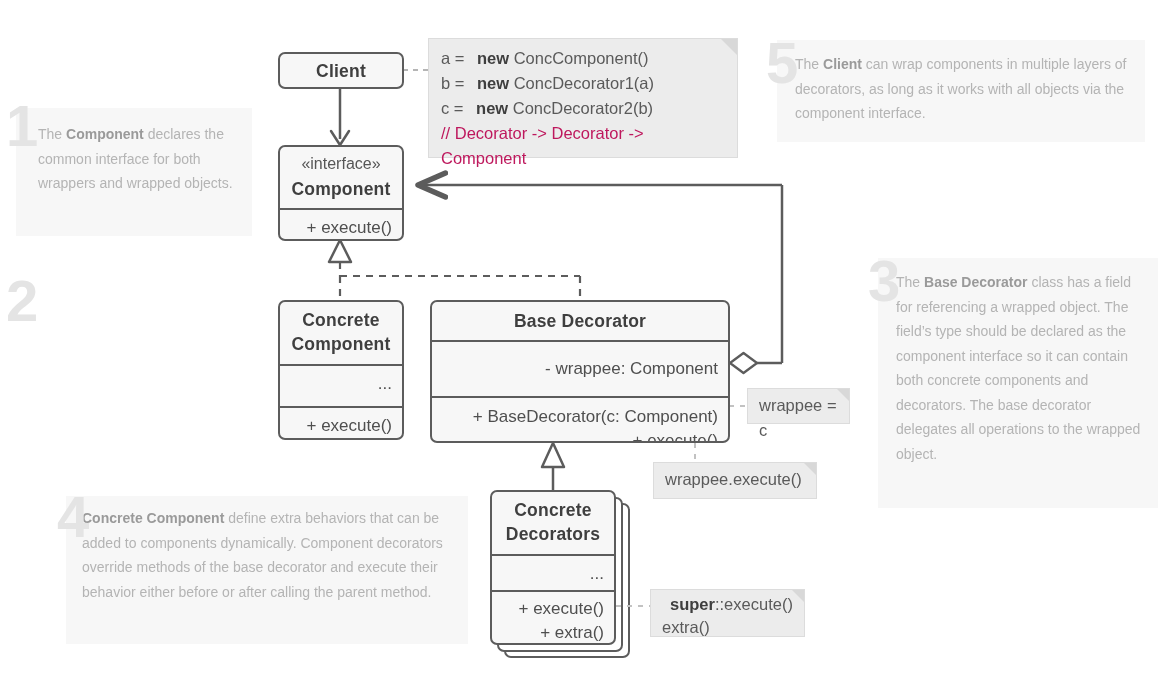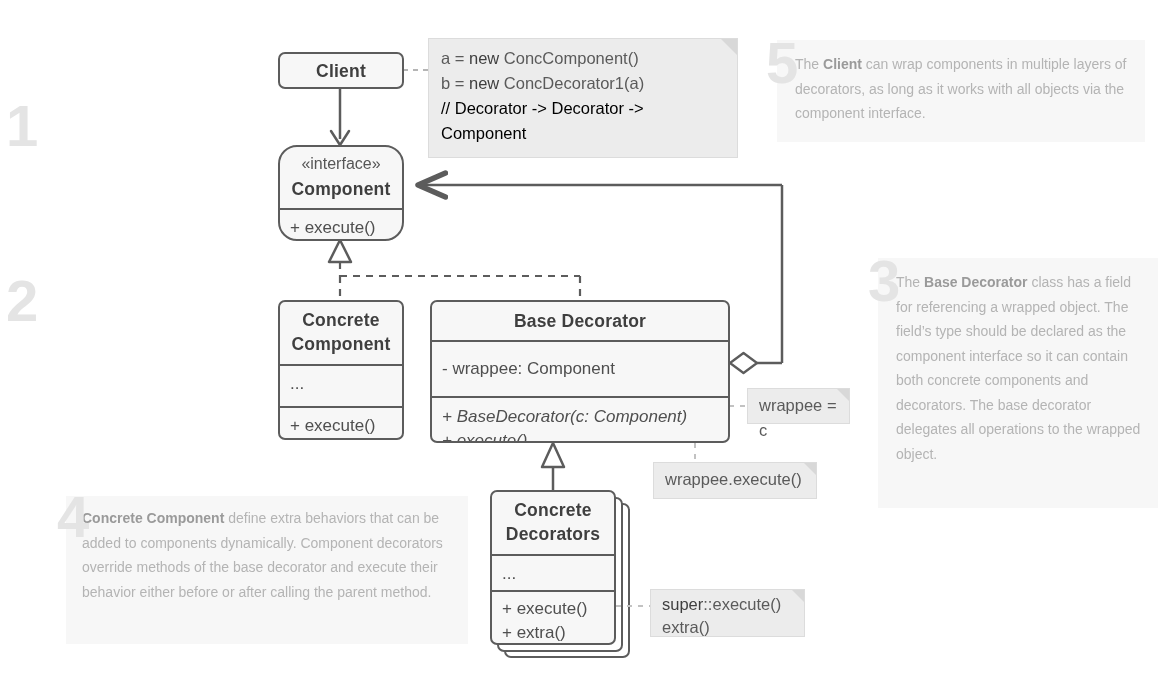--- a/index.html
+++ b/index.html
@@ -44,21 +44,21 @@
     overflow:hidden;
     z-index:5;
   }
   .uml .sec{
     box-sizing:border-box;
     padding:6px 10px;
     font-size:17px;
     color:#4f4f4f;
     line-height:24px;
   }
-  .uml .sec + .sec{border-top:2.5px solid #5c5c5c;}
+  .uml .sec + .sec{border-top:2.5px solid #5c5c5c;text-align:right;}
   .uml .title{
     text-align:center;
     font-weight:bold;
     font-size:17.5px;
     color:#3f3f3f;
     letter-spacing:.2px;
   }
   .uml .iface{
     text-align:center;
     font-weight:normal;
@@ -80,35 +80,38 @@
     position:absolute;
     box-sizing:border-box;
     background:#ececec;
     border:1px solid #dcdcdc;
     color:#5a5a5a;
     font-size:16.5px;
     line-height:25px;
     padding:8px 12px;
     z-index:6;
   }
-  .cnote b{font-weight:normal;color:#3f3f3f;}
-  .cnote .dim{color:#000000;}
+  .cnote b{font-weight:bold;color:#3f3f3f;margin-left:8px;}
+  .cnote .dim{color:#be185d;}
   .fold2{
     position:absolute;top:0;right:0;width:0;height:0;
     border-left:16px solid transparent;
     border-top:16px solid #d8d8d8;
   }
 
   svg.lines{position:absolute;left:0;top:0;width:1170px;height:683px;z-index:4;overflow:visible;}
 </style>
 </head>
 <body>
 
 <div id="stage">
 
+  <div class="note-panel" style="left:16px;top:108px;width:236px;height:128px;padding:14px 16px 14px 22px;">
+    <span class="txt"><span>The </span><b>Component</b><span> declares the common interface for both wrappers and wrapped objects.</span></span>
+  </div>
   <div class="bignum" style="left:6px;top:97px;">1</div>
 
   <div class="bignum" style="left:6px;top:272px;">2</div>
 
   <div class="note-panel" style="left:878px;top:258px;width:280px;height:250px;padding:12px 16px 14px 18px;">
     <span class="txt"><span>The </span><b>Base Decorator</b><span> class has a field for referencing a wrapped object. The field’s type should be declared as the component interface so it can contain both concrete components and decorators. The base decorator delegates all operations to the wrapped object.</span></span>
   </div>
   <div class="bignum" style="left:868px;top:252px;">3</div>
 
   <div class="note-panel" style="left:66px;top:496px;width:402px;height:148px;padding:10px 14px 14px 16px;">
@@ -188,21 +191,21 @@
     <g>
       <circle cx="600" cy="606" r="4.2" fill="#ffffff" stroke="#b5b5b5" stroke-width="2"></circle>
       <line x1="605" y1="606" x2="650" y2="606" stroke="#c2c2c2" stroke-width="2" stroke-dasharray="5,6"></line>
     </g>
   </svg>
 
   <div class="uml" style="left:278px;top:52px;width:126px;height:37px;">
     <div class="sec title" style="padding:5px 8px;">Client</div>
   </div>
 
-  <div class="uml" style="left:278px;top:145px;width:126px;height:96px;border-radius:19px;">
+  <div class="uml" style="left:278px;top:145px;width:126px;height:96px;">
     <div class="sec" style="padding:5px 6px 7px;">
       <div class="iface">«interface»</div>
       <div class="title" style="margin-top:1px;">Component</div>
     </div>
     <div class="sec">
       <div>+ execute()</div>
     </div>
   </div>
 
   <div class="uml" style="left:278px;top:300px;width:126px;height:140px;">
@@ -216,21 +219,21 @@
     <div class="sec">
       <div>+ execute()</div>
     </div>
   </div>
 
   <div class="uml" style="left:430px;top:300px;width:300px;height:143px;">
     <div class="sec title" style="padding:7px 8px;">Base Decorator</div>
     <div class="sec" style="padding:15px 10px;">
       <div>- wrappee: Component</div>
     </div>
-    <div class="sec" style="padding:7px 10px;font-style:italic;">
+    <div class="sec" style="padding:7px 10px;">
       <div>+ BaseDecorator(c: Component)</div>
       <div>+ execute()</div>
     </div>
   </div>
 
   <div class="stack-ghost" style="left:504px;top:503px;width:126px;height:155px;"></div>
   <div class="stack-ghost" style="left:497px;top:497px;width:126px;height:155px;"></div>
   <div class="uml" style="left:490px;top:490px;width:126px;height:155px;">
     <div class="sec" style="padding:6px 6px 8px;">
       <div class="title">Concrete</div>
@@ -246,20 +249,23 @@
   </div>
 
   <div class="cnote" style="left:428px;top:38px;width:310px;height:120px;padding:7px 12px;">
     <span class="fold2"></span>
     <div>
       <span>a = </span><b>new</b><span> ConcComponent()</span>
     </div>
     <div>
       <span>b = </span><b>new</b><span> ConcDecorator1(a)</span>
     </div>
+    <div>
+      <span>c = </span><b>new</b><span> ConcDecorator2(b)</span>
+    </div>
     <div class="dim">// Decorator -&gt; Decorator -&gt; Component</div>
   </div>
 
   <div class="cnote" style="left:747px;top:388px;width:103px;height:36px;padding:4px 11px;">
     <span class="fold2" style="border-left-width:12px;border-top-width:12px;"></span>
     <span>wrappee = c</span>
   </div>
 
   <div class="cnote" style="left:653px;top:462px;width:164px;height:37px;padding:4px 11px;">
     <span class="fold2" style="border-left-width:12px;border-top-width:12px;"></span>

